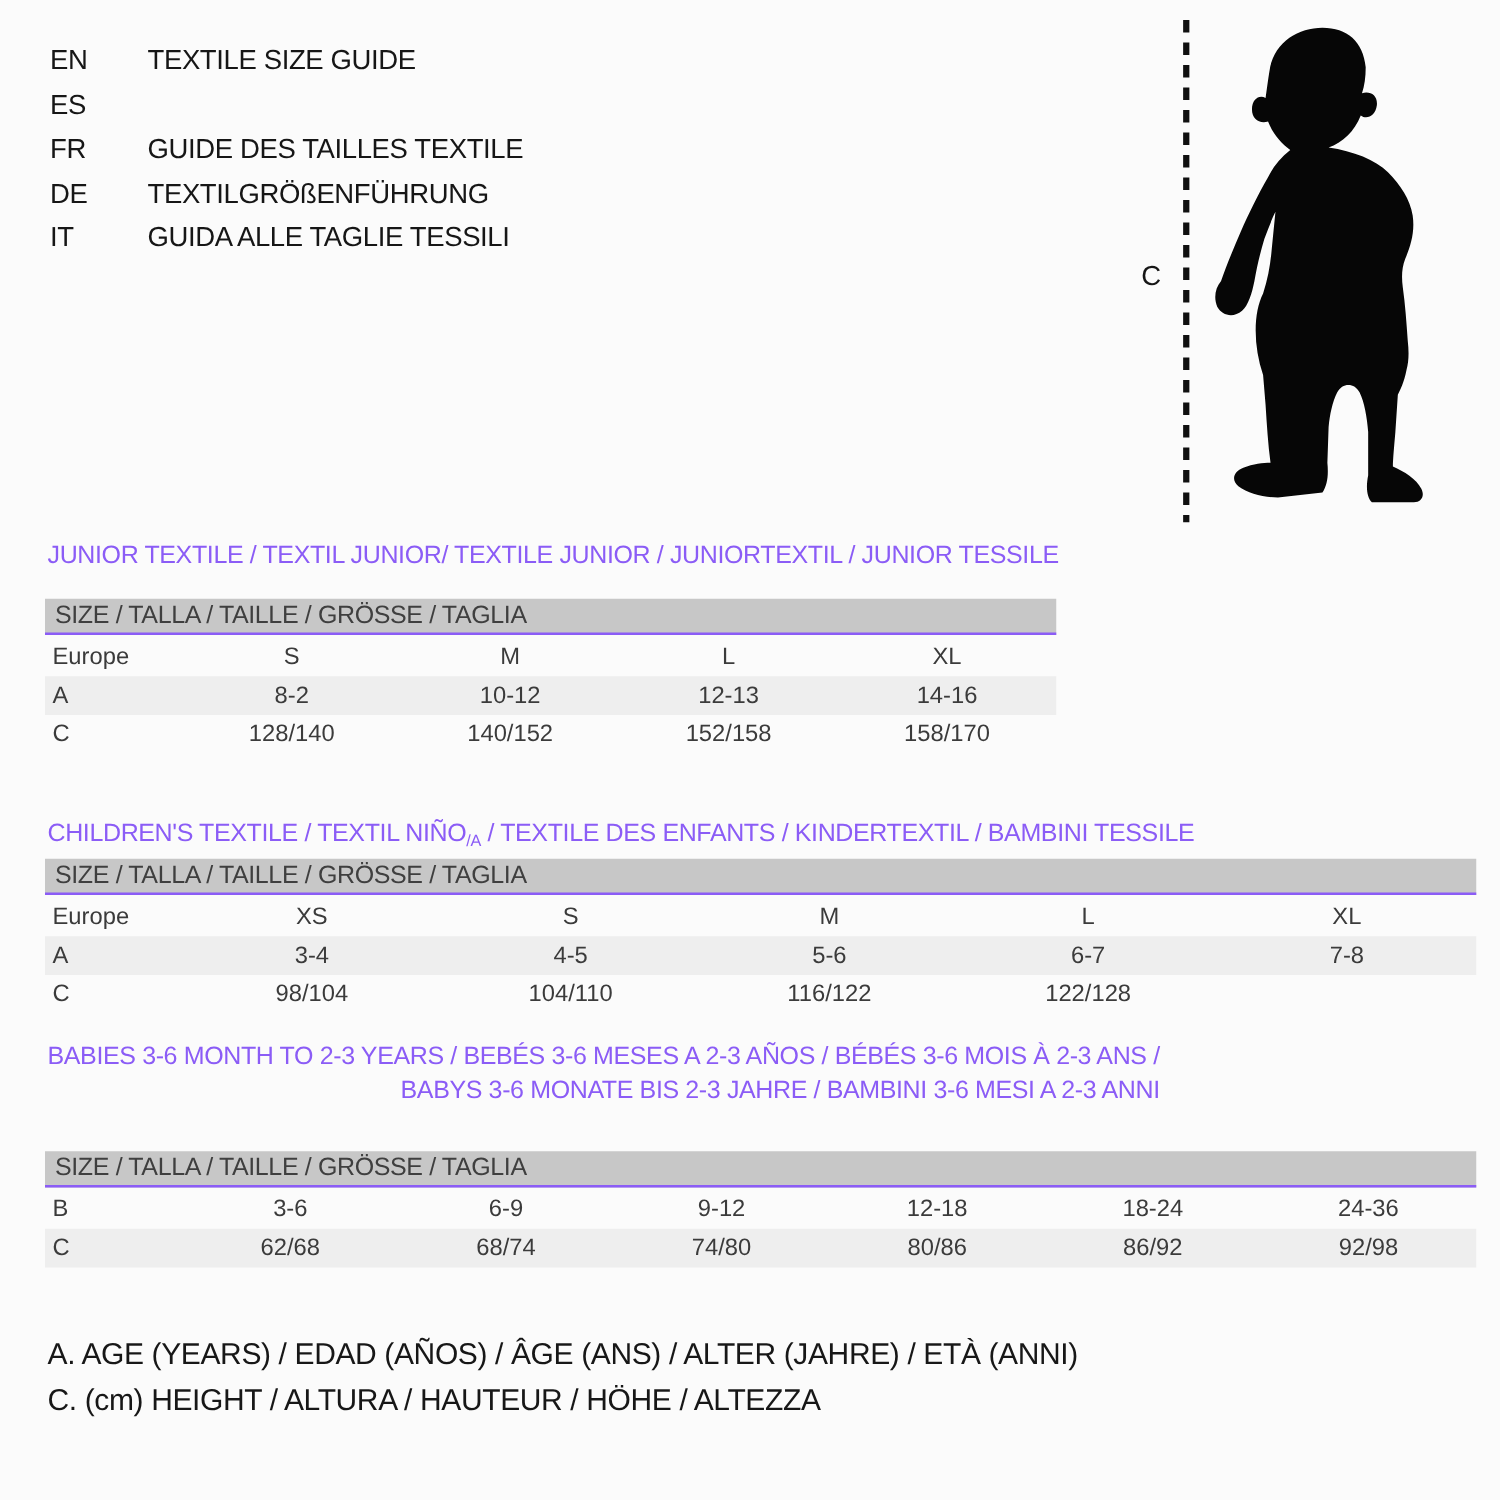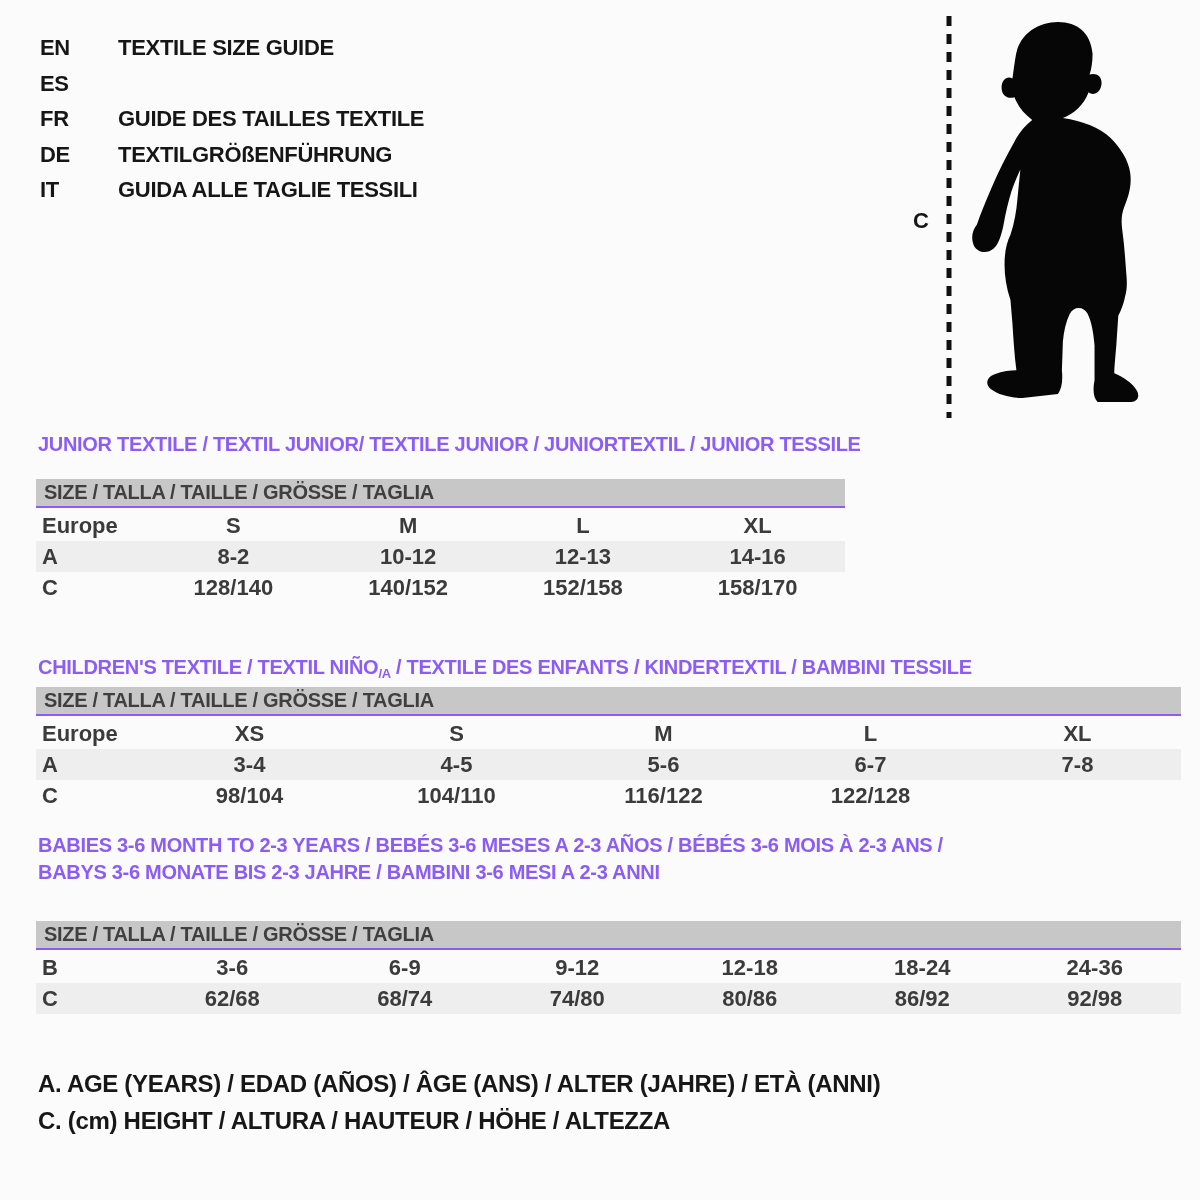--- a/index.html
+++ b/index.html
@@ -1,40 +1,40 @@
 <!DOCTYPE html>
 <html><head>
 <meta charset="utf-8">
 <style>
   html,body{margin:0;padding:0;background:#fbfbfb;}
   .page{
     position:relative;width:1200px;height:1200px;overflow:hidden;
     background:#fbfbfb;color:#1b1b1b;
-    font-family:"Liberation Sans", sans-serif;font-weight:700;
+    font-family:"Liberation Sans", sans-serif;font-weight:400;
   }
   
   .lang-block{position:absolute;left:40px;top:30px;}
   .lang-row{display:grid;grid-template-columns:78px auto;line-height:35.5px;
     font-size:22px;letter-spacing:-0.3px;color:#161616;}
   
   .figure{position:absolute;left:905px;top:10px;width:250px;height:418px;}
   .dash-line{position:absolute;left:40px;top:6px;height:402px;}
   .c-label{position:absolute;left:8px;top:198px;font-size:22px;color:#161616;}
   .toddler{position:absolute;left:58px;top:2px;}
   
   .sec-heading{position:absolute;left:38px;font-size:20px;letter-spacing:-0.3px;
     color:#8b5cf6;white-space:nowrap;}
   .sec-heading .sub{font-size:13px;position:relative;top:4px;}
-  .babies-heading{line-height:27px;}
+  .babies-heading{line-height:27px;text-align:right;}
   
   .tbl{position:absolute;left:36px;color:#3b3b3b;}
   .size-bar{height:27px;line-height:27px;background:#c7c7c7;
     border-bottom:2px solid #8b5cf6;padding-left:8px;font-size:20px;
     letter-spacing:-0.3px;color:#3f3f3f;margin-bottom:2px;}
-  .row{display:grid;height:31px;line-height:31px;font-size:22px;}
+  .row{display:grid;height:31px;line-height:31px;font-size:19px;}
   .row.cols4{grid-template-columns:110px repeat(4,1fr);}
   .row.cols5{grid-template-columns:110px repeat(5,1fr);}
   .row.cols6{grid-template-columns:110px repeat(6,1fr);}
   .row.alt{background:#eeeeee;}
   .cell{text-align:center;}
   .cell.lbl{text-align:left;padding-left:6px;}
   
   .legend{position:absolute;left:38px;top:1066px;font-size:24px;
     letter-spacing:-0.3px;color:#171717;line-height:36.5px;}
 </style>

